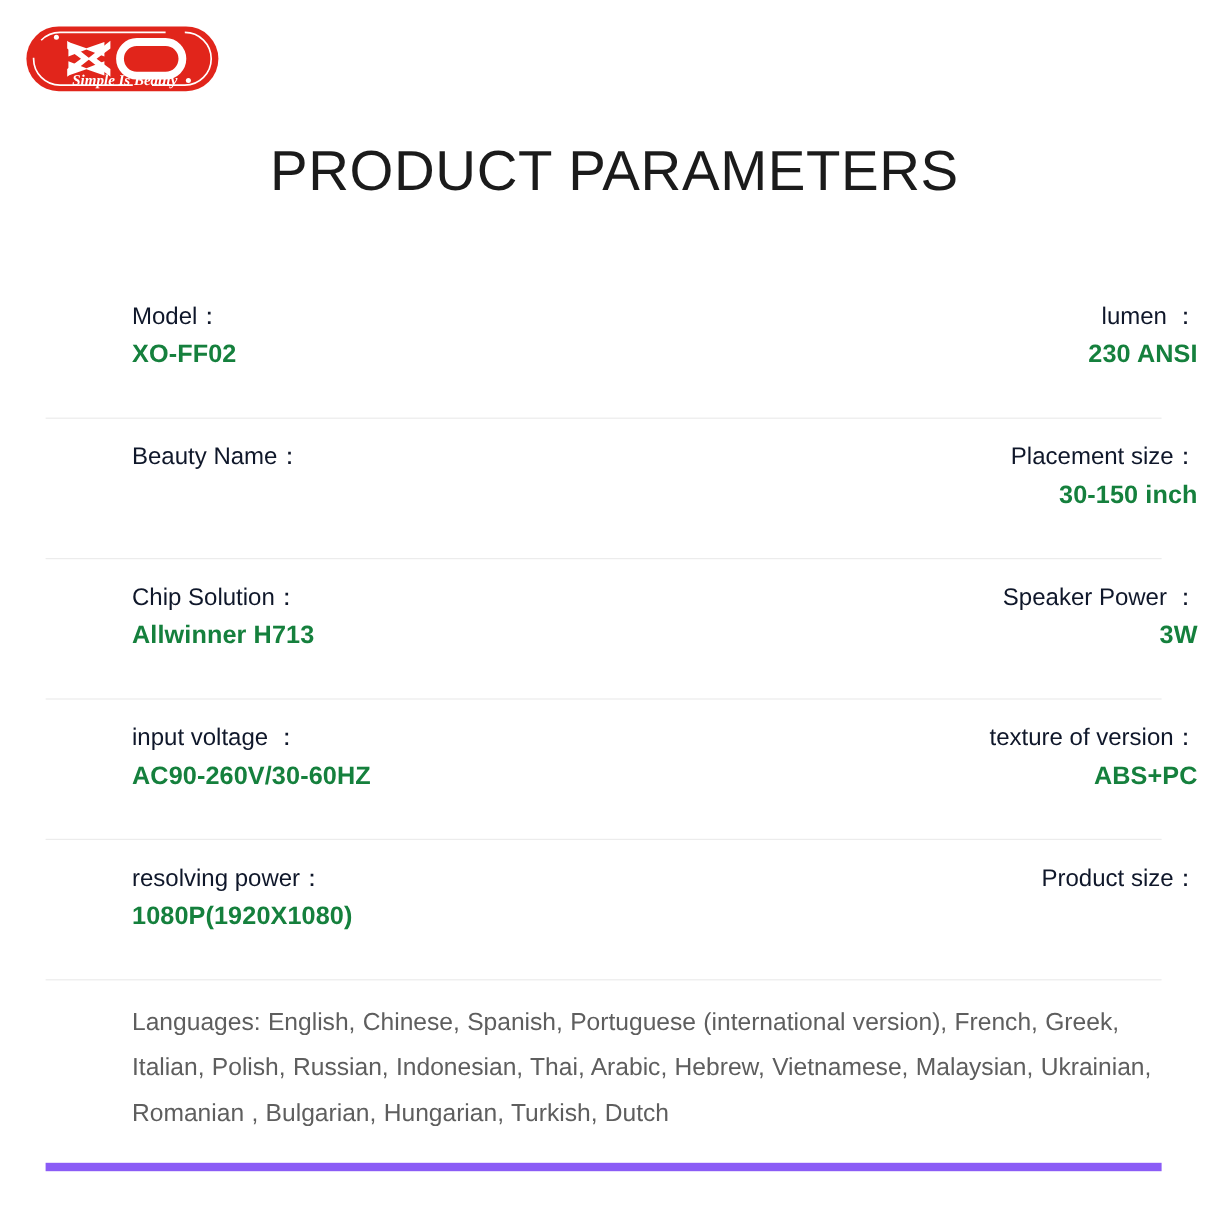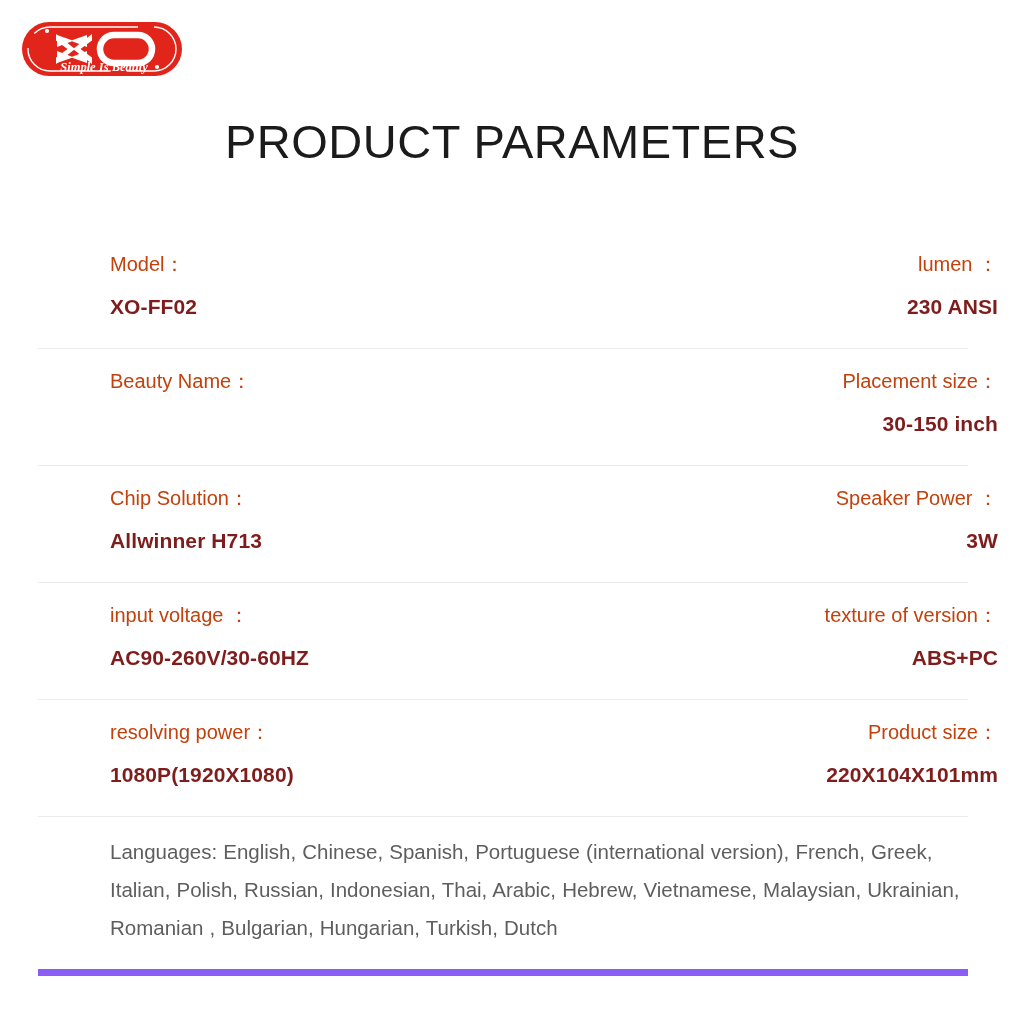--- a/index.html
+++ b/index.html
@@ -57,29 +57,29 @@
   .spec-cell {
     position: absolute;
     top: 18px;
   }
   .spec-cell.left  { left: 72px;  width: 540px; }
   .spec-cell.right { left: 630px; width: 330px; text-align: right; }
 
   .spec-label {
     font-size: 20px;
     line-height: 28px;
-    color: #c2410c;
+    color: #0f172a;
     font-weight: 400;
     white-space: nowrap;
   }
   .spec-value {
-    margin-top: 15px;
+    margin-top: 4px;
     font-size: 21px;
     line-height: 28px;
-    color: #7f1d1d;
+    color: #15803d;
     font-weight: 700;
     letter-spacing: 0.1px;
     white-space: nowrap;
   }
 
   
   #languages-block {
     position: relative;
     padding: 16px 0 22px 72px;
     border-bottom: 7px solid #8b5cf6;
@@ -166,21 +166,20 @@
     </div>
   </div>
 
   <div class="spec-row">
     <div class="spec-cell left">
       <div class="spec-label">resolving power：</div>
       <div class="spec-value">1080P(1920X1080)</div>
     </div>
     <div class="spec-cell right">
       <div class="spec-label">Product size：</div>
-      <div class="spec-value">220X104X101mm</div>
     </div>
   </div>
 
   <div id="languages-block">
     <div id="languages-text">Languages: English, Chinese, Spanish, Portuguese (international version), French, Greek, Italian, Polish, Russian, Indonesian, Thai, Arabic, Hebrew, Vietnamese, Malaysian, Ukrainian, Romanian , Bulgarian, Hungarian, Turkish, Dutch</div>
   </div>
 
 </div>
 
 </body></html>

